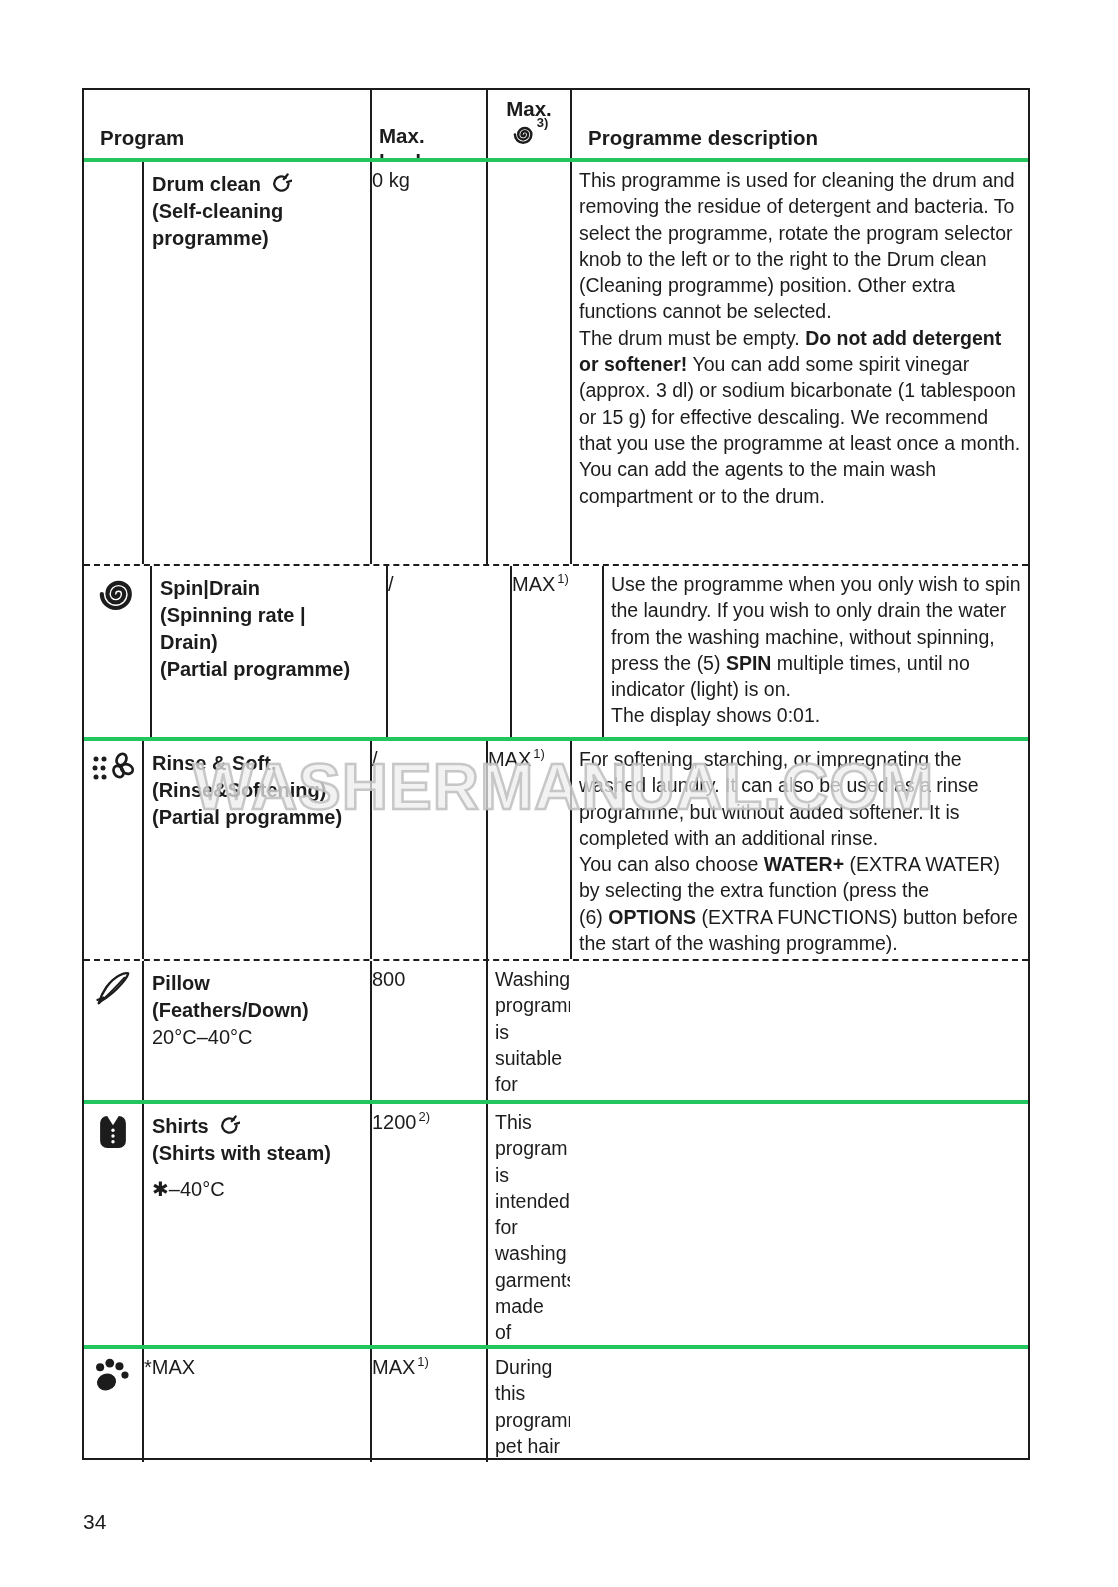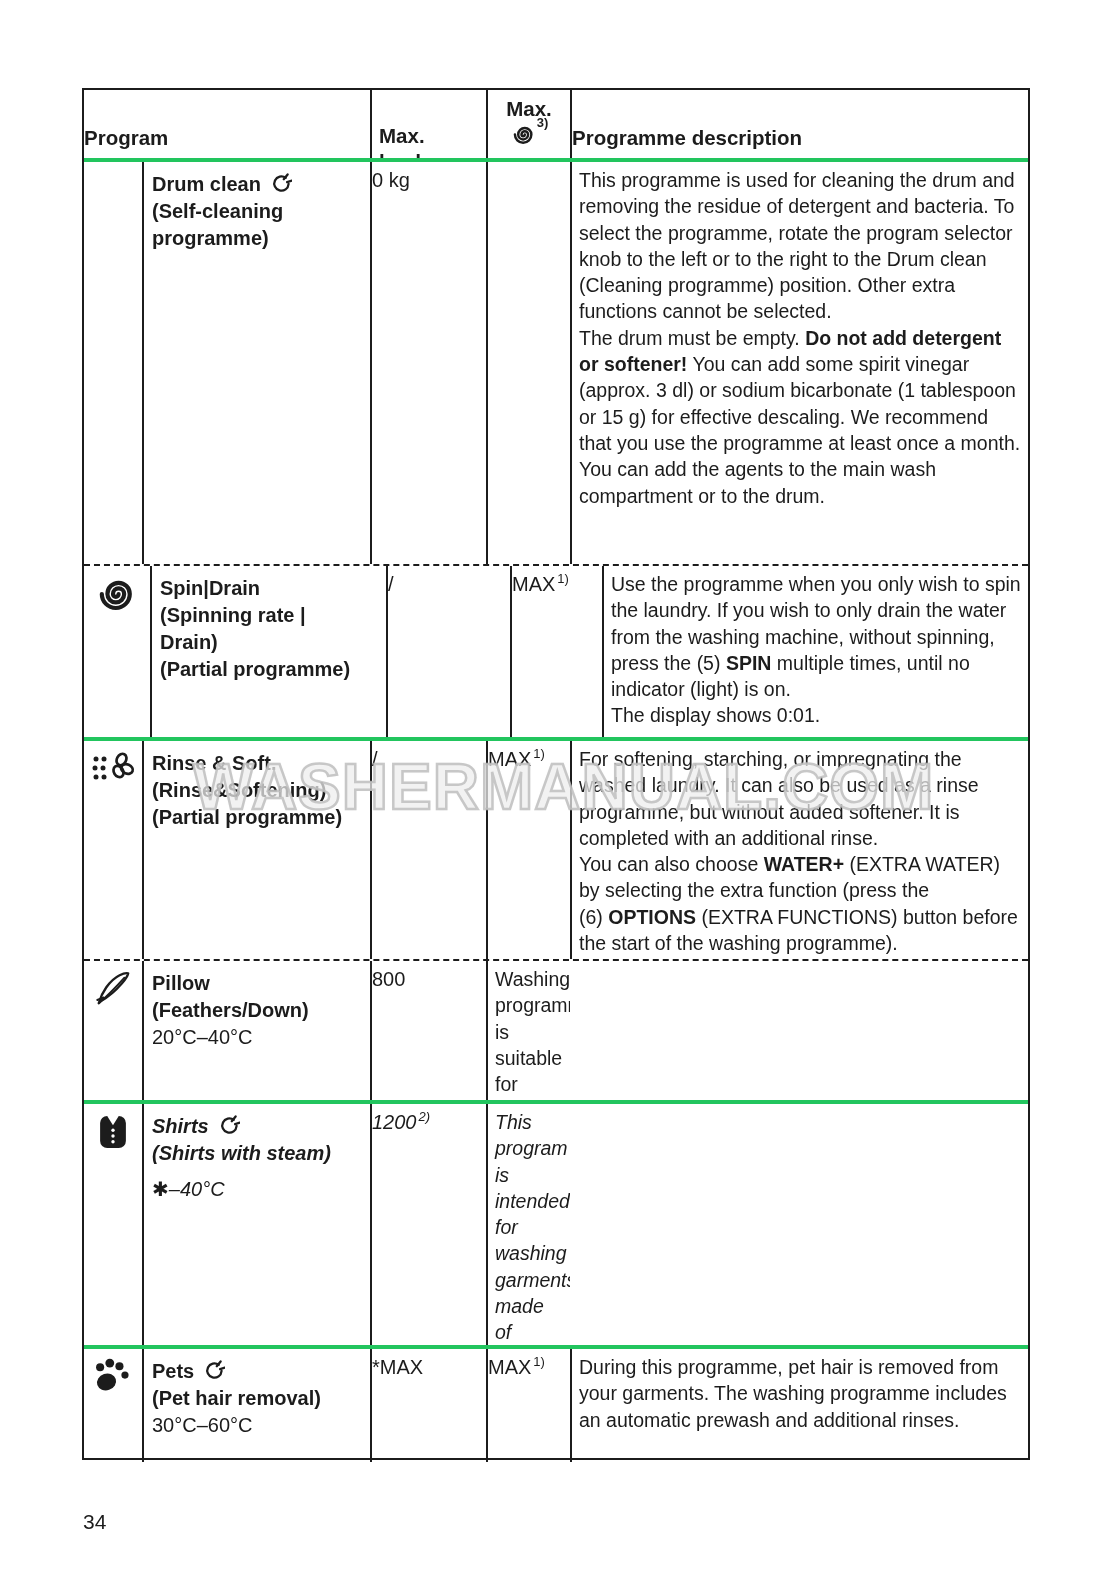--- a/index.html
+++ b/index.html
@@ -8,25 +8,25 @@
 
   .ptable { position:absolute; left:82px; top:88px; width:948px; height:1372px;
             border:2.5px solid #1c1c1c; }
   .row { display:grid; grid-template-columns:58px 228px 116px 84px 1fr; overflow:hidden; }
   .thead { grid-template-columns:286px 116px 84px 1fr; height:68px; }
   .row > .cell + .cell { border-left:2px solid #1c1c1c; }
   .row + .row { border-top:4px solid #22c55e; }
   .row.sep-dashed { border-top:2.5px dashed #1c1c1c; }
 
   .r1 { height:406px; } .r2 { height:173px;gap:8px; } .r3 { height:222px; }
-  .r4 { height:141px; } .r5 { height:245px;font-style:italic; } .r6 { height:117px; }
+  .r4 { height:141px; } .r5 { height:245px; } .r6 { height:117px; }
 
   .cell { overflow:hidden; }
   .hdr { font-weight:bold; font-size:20.5px; line-height:26px; }
-  .h-program, .h-desc { display:flex; align-items:flex-end; padding:0 0 7px 0; }
+  .h-program, .h-desc { display:flex; align-items:flex-end; padding:0 0 7px 16px; }
   .h-load { padding:7px 0 0 7px; white-space:pre-line; }
   .h-spin { padding:6px 0 0 0; text-align:center; }
   .h-spin .spinline { margin-top:1px; display:flex; justify-content:center; align-items:flex-start; gap:2px; }
 
   .c-icon { display:flex; justify-content:center; padding-top:9px; }
   .c-name { padding:9px 4px 0 8px; font-size:20px; line-height:27px; }
   .pname { font-weight:bold; white-space:nowrap; }
   .pname svg { vertical-align:-3px; margin-left:6px; }
   .psub { font-weight:bold; white-space:pre-line; }
   .ptemp { font-weight:normal; }
@@ -196,27 +196,20 @@
         <svg width="40" height="35" viewBox="0 0 42 38">
           <g fill="#1c1c1c">
             <ellipse cx="14" cy="26" rx="10.5" ry="9" transform="rotate(-18 14 26)"></ellipse>
             <circle cx="7" cy="10" r="4.4"></circle>
             <circle cx="17.5" cy="5.5" r="4.8"></circle>
             <circle cx="28" cy="9" r="4.4"></circle>
             <circle cx="34" cy="18.5" r="3.9"></circle>
           </g>
         </svg>
       </div>
-      <div class="cell c-name">
-        <div class="pname"><span>Pets</span><svg width="25" height="21" viewBox="0 0 26 22">
-              <use href="#sparkle"></use>
-            </svg></div>
-        <div class="psub">(Pet hair removal)</div>
-        <div class="ptemp">30°C–60°C</div>
-      </div>
       <div class="cell c-load">*MAX</div>
       <div class="cell c-spin"><span>MAX</span><sup>1)</sup></div>
       <div class="cell c-desc"><span>During this programme, pet hair is removed from your garments. The washing programme includes an automatic prewash and additional rinses.</span></div>
     </div>
 
   </div>
 
   <div class="watermark">WASHERMANUAL.COM</div>
   <div class="pagenum">34</div>
 </div>

